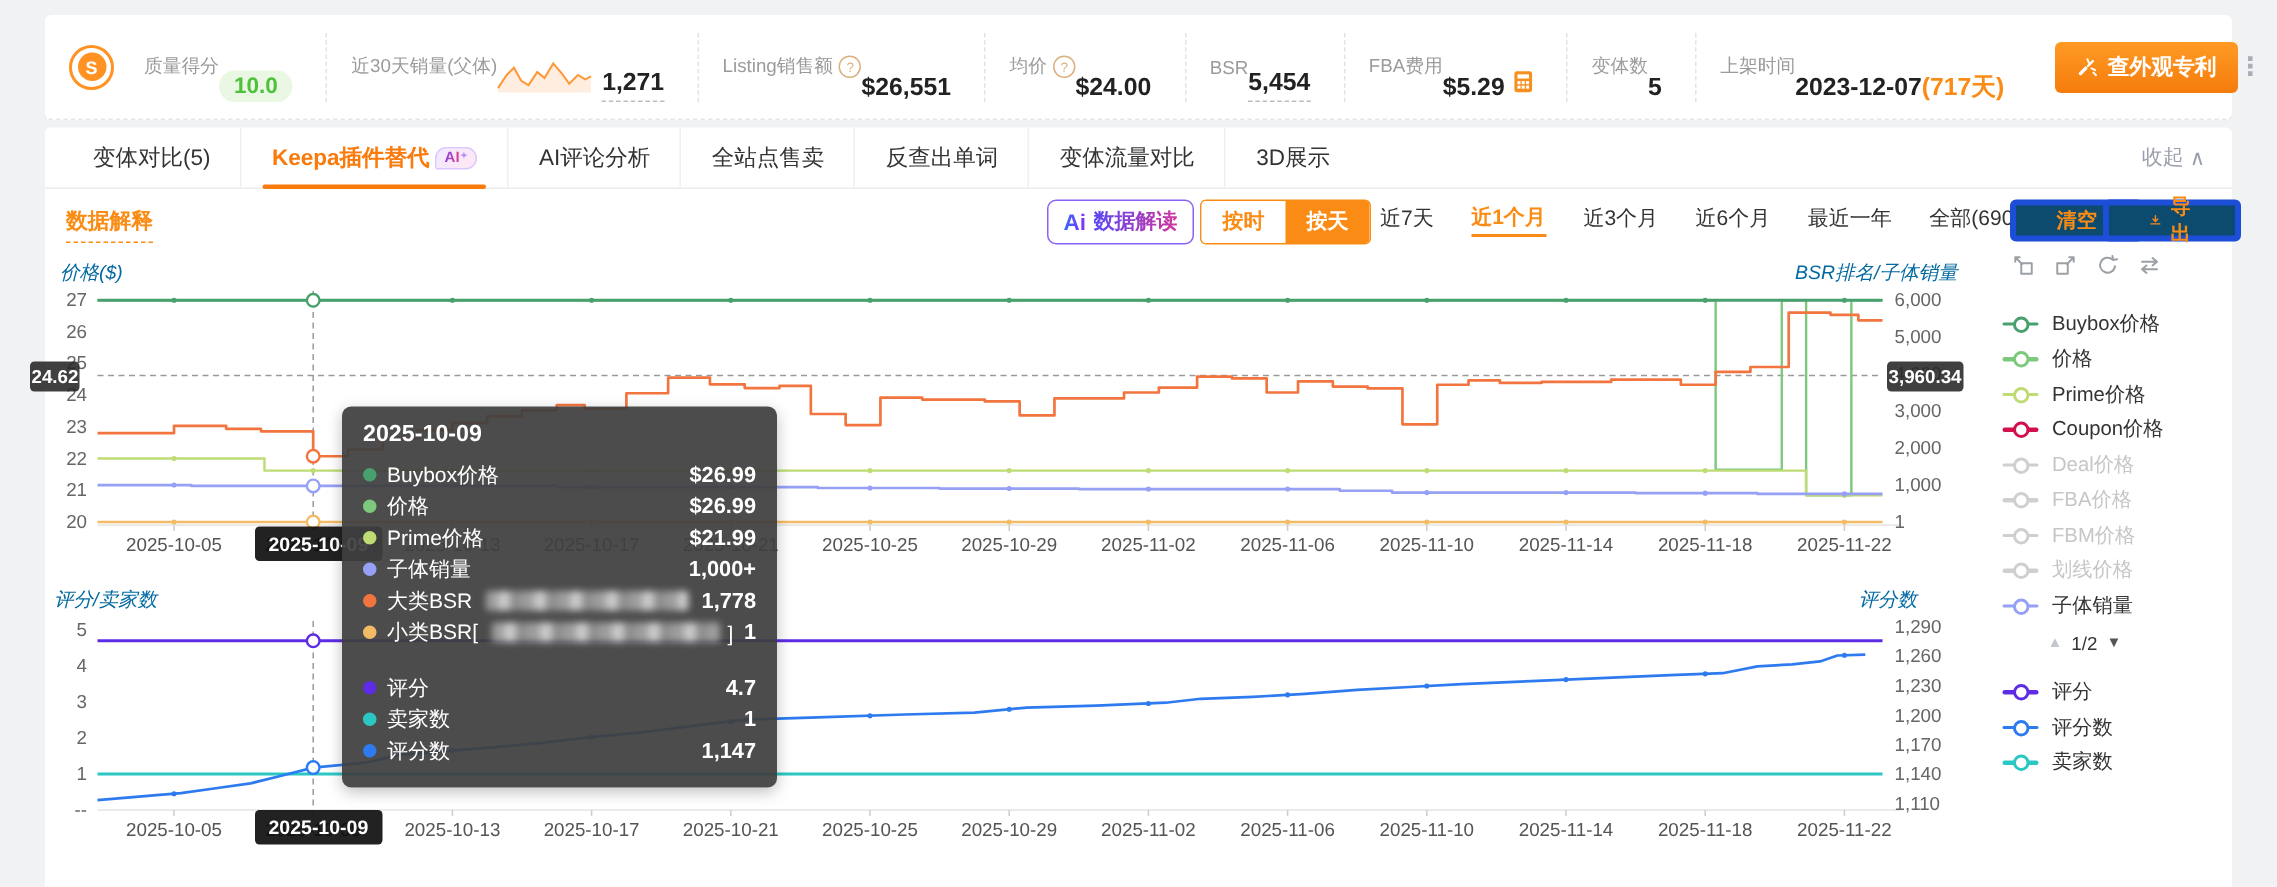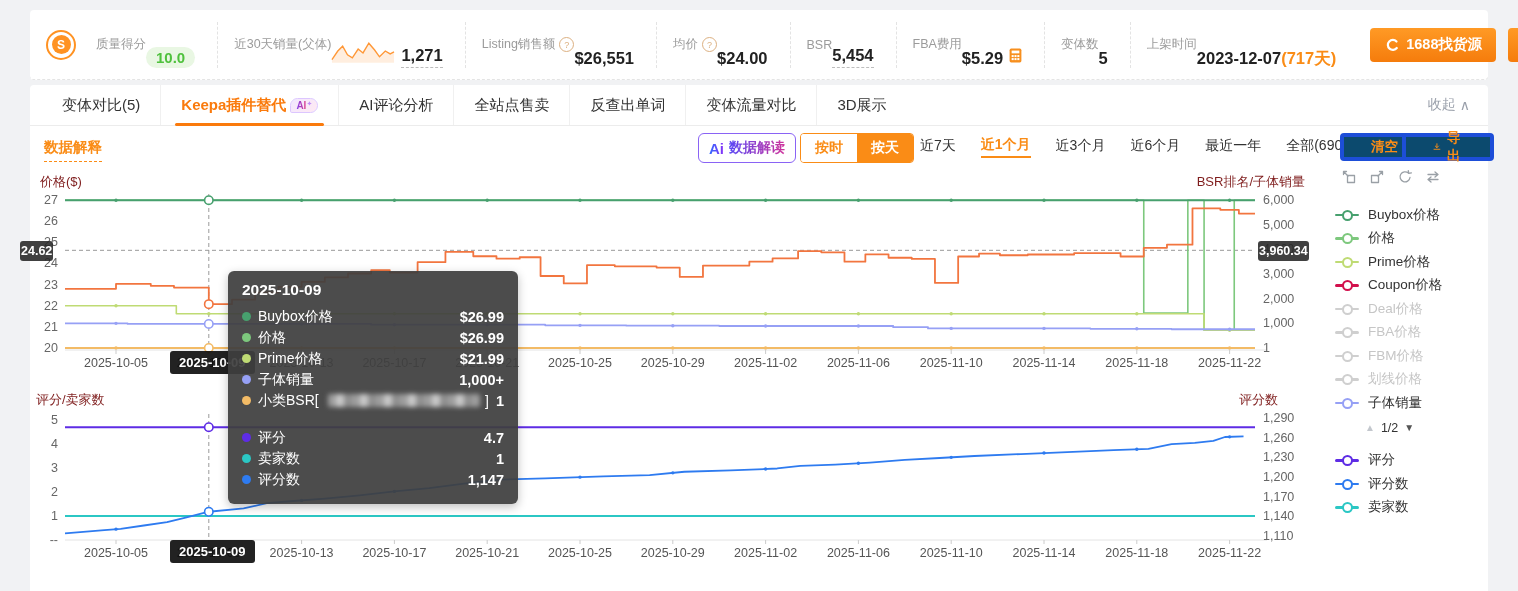--- a/index.html
+++ b/index.html
@@ -56,21 +56,21 @@
     display:flex;overflow:hidden;}
   .tg{padding:0 14px;font-size:14px;display:flex;align-items:center;cursor:pointer;background:#fff;color:#fa8c16;font-weight:600;}
   .tg.active{background:#fa8c16;color:#fff;}
   #ranges{position:absolute;left:890px;top:8px;height:28px;display:flex;align-items:center;gap:25px;}
   .rng{font-size:14px;color:#333;cursor:pointer;white-space:nowrap;padding-bottom:2px;}
   .rng.active{color:#fa8c16;font-weight:700;border-bottom:2px solid #fa8c16;text-align:center;}
   .obtn{position:absolute;top:8px;height:28px;border:4px solid #1d4ed8;color:#fa8c16;background:#0c4a6e;
     border-radius:4px;font-size:13.5px;font-weight:600;display:flex;align-items:center;gap:4px;padding:0 27px;cursor:pointer;}
   
   #chart-svg{position:absolute;left:0;top:84px;}
-  .ax-title{position:absolute;font-size:13px;color:#7f1d1d;}
+  .ax-title{position:absolute;font-size:13px;color:#0369a1;font-style:italic;}
   .pill-dark{position:absolute;background:rgba(38,38,38,.88);color:#fff;font-weight:700;font-size:12.5px;
     padding:3px 1px;border-radius:3px;white-space:nowrap;z-index:5;}
   .pill-date{background:rgba(10,10,10,.9);font-size:13px;padding:4px 9px;}
   
   #tooltip{position:absolute;left:198px;top:186px;width:262px;background:rgba(62,62,62,.93);border-radius:6px;
     padding:10px 14px 14px;box-shadow:0 3px 10px rgba(0,0,0,.25);z-index:9;color:#fff;}
   #tooltip .tt-date{font-size:15.5px;font-weight:700;margin-bottom:7px;}
   .tt-row{display:flex;align-items:center;gap:7px;height:21px;font-size:14px;}
   .tt-row .dot{width:9px;height:9px;border-radius:50%;flex:none;}
   .tt-row .v{margin-left:auto;font-weight:700;font-size:14.5px;}
@@ -175,28 +175,20 @@
       <div class="stat">
         <div class="lb">
           <span>上架时间</span>
         </div>
         <div class="vrow">
           <span class="val">2023-12-07<span class="sfx">(717天)</span></span>
         </div>
       </div>
     </div>
   <div id="hbtns" style="display: flex;">
-      <button class="hbtn">
-        <span style="display: flex;">
-          <svg width="16" height="16" viewBox="0 0 16 16">
-            <path d="M12.5 4.5 A5 5 0 1 0 12.8 11" fill="none" stroke="#fff" stroke-width="2.2" stroke-linecap="round"></path>
-          </svg>
-        </span>
-        <span>1688找货源</span>
-      </button>
       <button class="hbtn">
         <span style="display: flex;">
           <svg width="15" height="15" viewBox="0 0 16 16">
             <g stroke="#fff" stroke-linecap="round" fill="none">
               <path d="M3.2 12.8 L7 9" stroke-width="2.4"></path>
               <path d="M8.6 7.4 L12 4" stroke-width="1.6"></path>
               <path d="M11 9.2 l2.6 1.2" stroke-width="1.4"></path>
               <path d="M9.2 5.2 l-1.1-2.6" stroke-width="1.4"></path>
               <path d="M12.4 12.2 l1.8 1.8" stroke-width="1.4"></path>
             </g>
@@ -467,20 +459,26 @@
           <span class="dot" style="background: rgb(191, 219, 116);"></span>
           <span>Prime价格</span>
           <span class="v">$21.99</span>
         </div>
         <div class="tt-row">
           <span class="dot" style="background: rgb(150, 160, 245);"></span>
           <span>子体销量</span>
           <span class="v">1,000+</span>
         </div>
         <div class="tt-row">
+          <span class="dot" style="background: rgb(242, 117, 63);"></span>
+          <span>大类BSR</span>
+          <span class="blurred"></span>
+          <span class="v">1,778</span>
+        </div>
+        <div class="tt-row">
           <span class="dot" style="background: rgb(243, 187, 102);"></span>
           <span>小类BSR[</span>
           <span class="blurred"></span>
           <span style="margin-left: -4px;">]</span>
           <span class="v">1</span>
         </div>
         <div class="tt-gap"></div>
         <div class="tt-row">
           <span class="dot" style="background: rgb(94, 44, 229);"></span>
           <span>评分</span>

